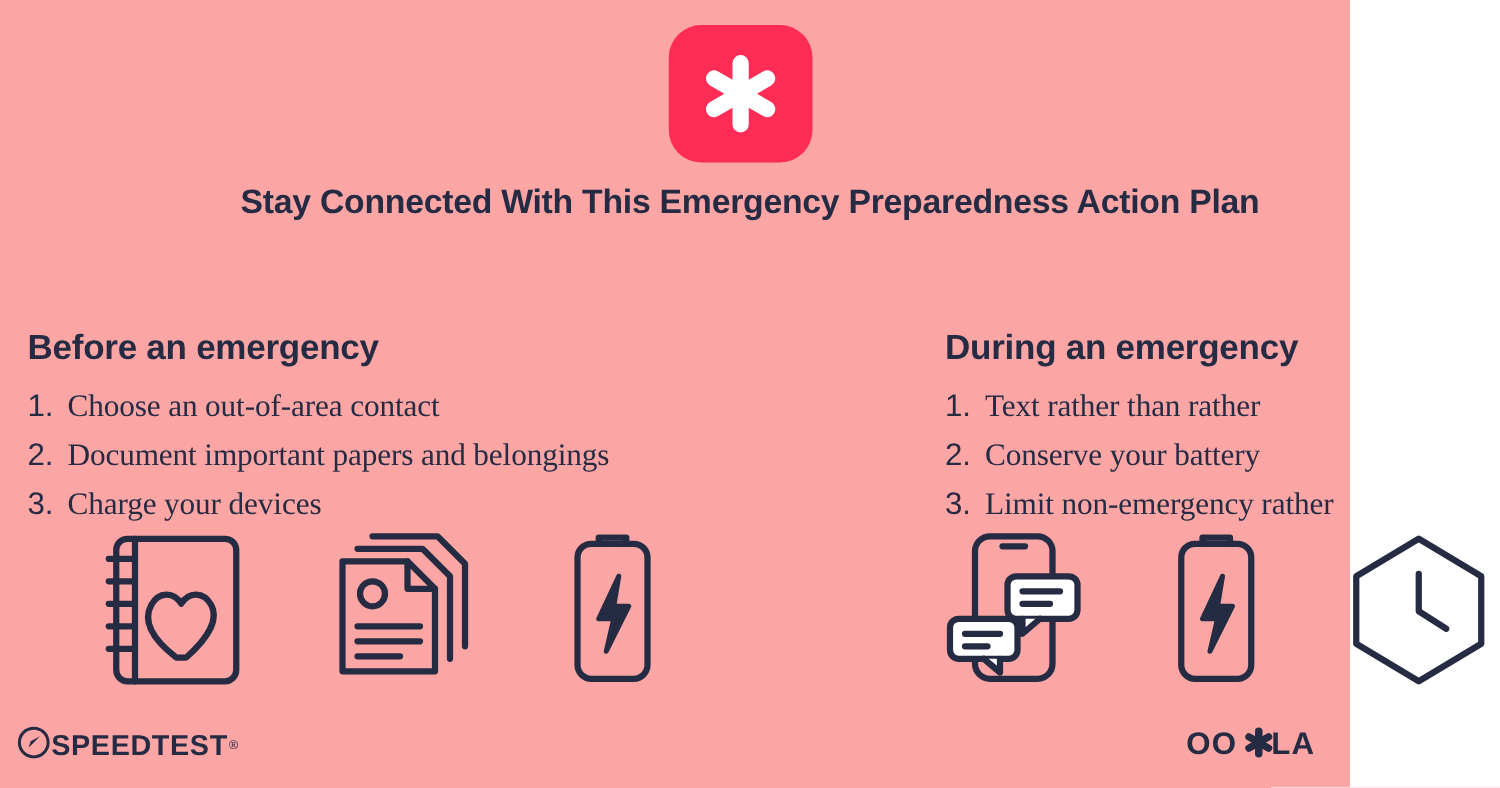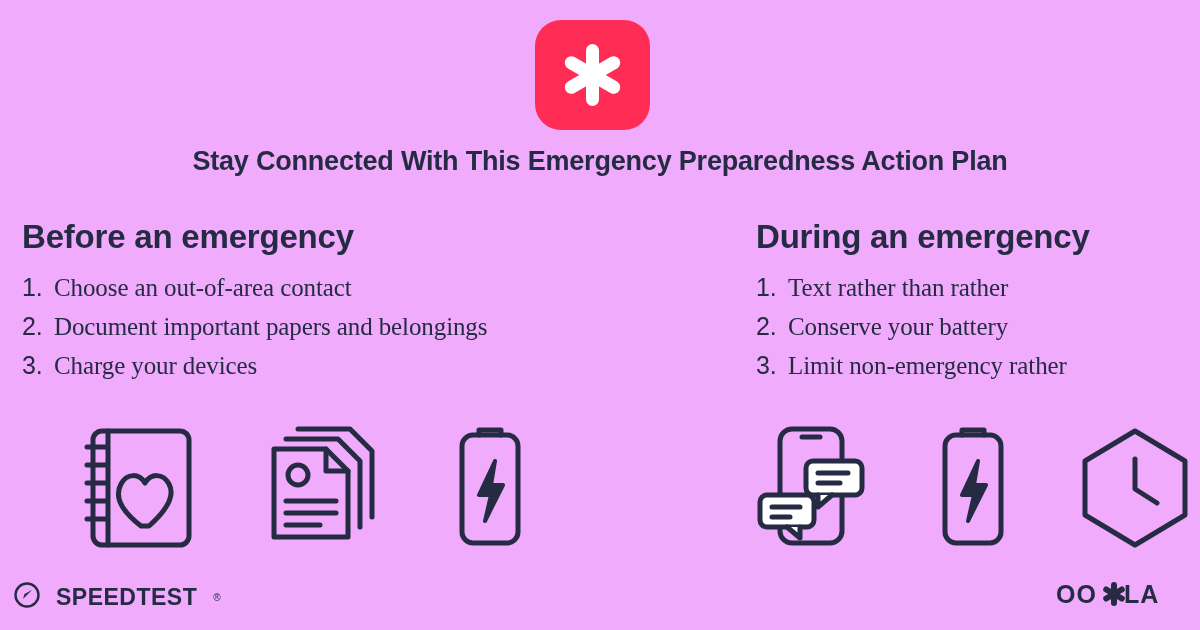--- a/index.html
+++ b/index.html
@@ -6,23 +6,23 @@
   html, body {
     width: 1200px;
     height: 630px;
     background: #ffffff;
     font-family: "Liberation Sans", sans-serif;
     color: #242b42;
     overflow: hidden;
   }
   .page {
     position: relative;
-    width: 1200px;
+    width: 1080px;
     height: 630px;
-    background: #f0abfc;
+    background: #fca5a5;
   }
 
   
   .mark {
     position: absolute;
     left: 535px;
     top: 20px;
     width: 115px;
     height: 110px;
     background: #ff2c55;
@@ -45,25 +45,26 @@
 
   
   .col {
     position: absolute;
     top: 218px;
   }
   .col-left  { left: 22px;  width: 720px; }
   .col-right { left: 756px; width: 420px; }
 
   .col-title {
-    font-size: 33px;
+    font-size: 28px;
     font-weight: bold;
     color: #242b42;
     margin-bottom: 12px;
     letter-spacing: -0.2px;
+    margin-top: 44px;
   }
   ol.steps {
     list-style: none;
     margin: 0;
     padding: 0;
   }
   ol.steps li {
     display: flex;
     align-items: baseline;
     font-size: 25px;
@@ -95,36 +96,36 @@
     justify-content: center;
   }
 
   
   .footer-left {
     position: absolute;
     left: 14px;
     bottom: 18px;
     display: flex;
     align-items: center;
-    gap: 16px;
+    gap: 1px;
   }
   .footer-word {
     font-size: 23px;
     font-weight: bold;
     letter-spacing: 0.5px;
     color: #242b42;
   }
   .footer-tm {
     font-size: 10px;
     vertical-align: super;
     color: #242b42;
   }
   .footer-right {
     position: absolute;
-    right: 26px;
+    right: 13px;
     bottom: 20px;
     display: flex;
     align-items: center;
   }
 </style>
 </head>
 <body>
 
 <div class="page">
 

